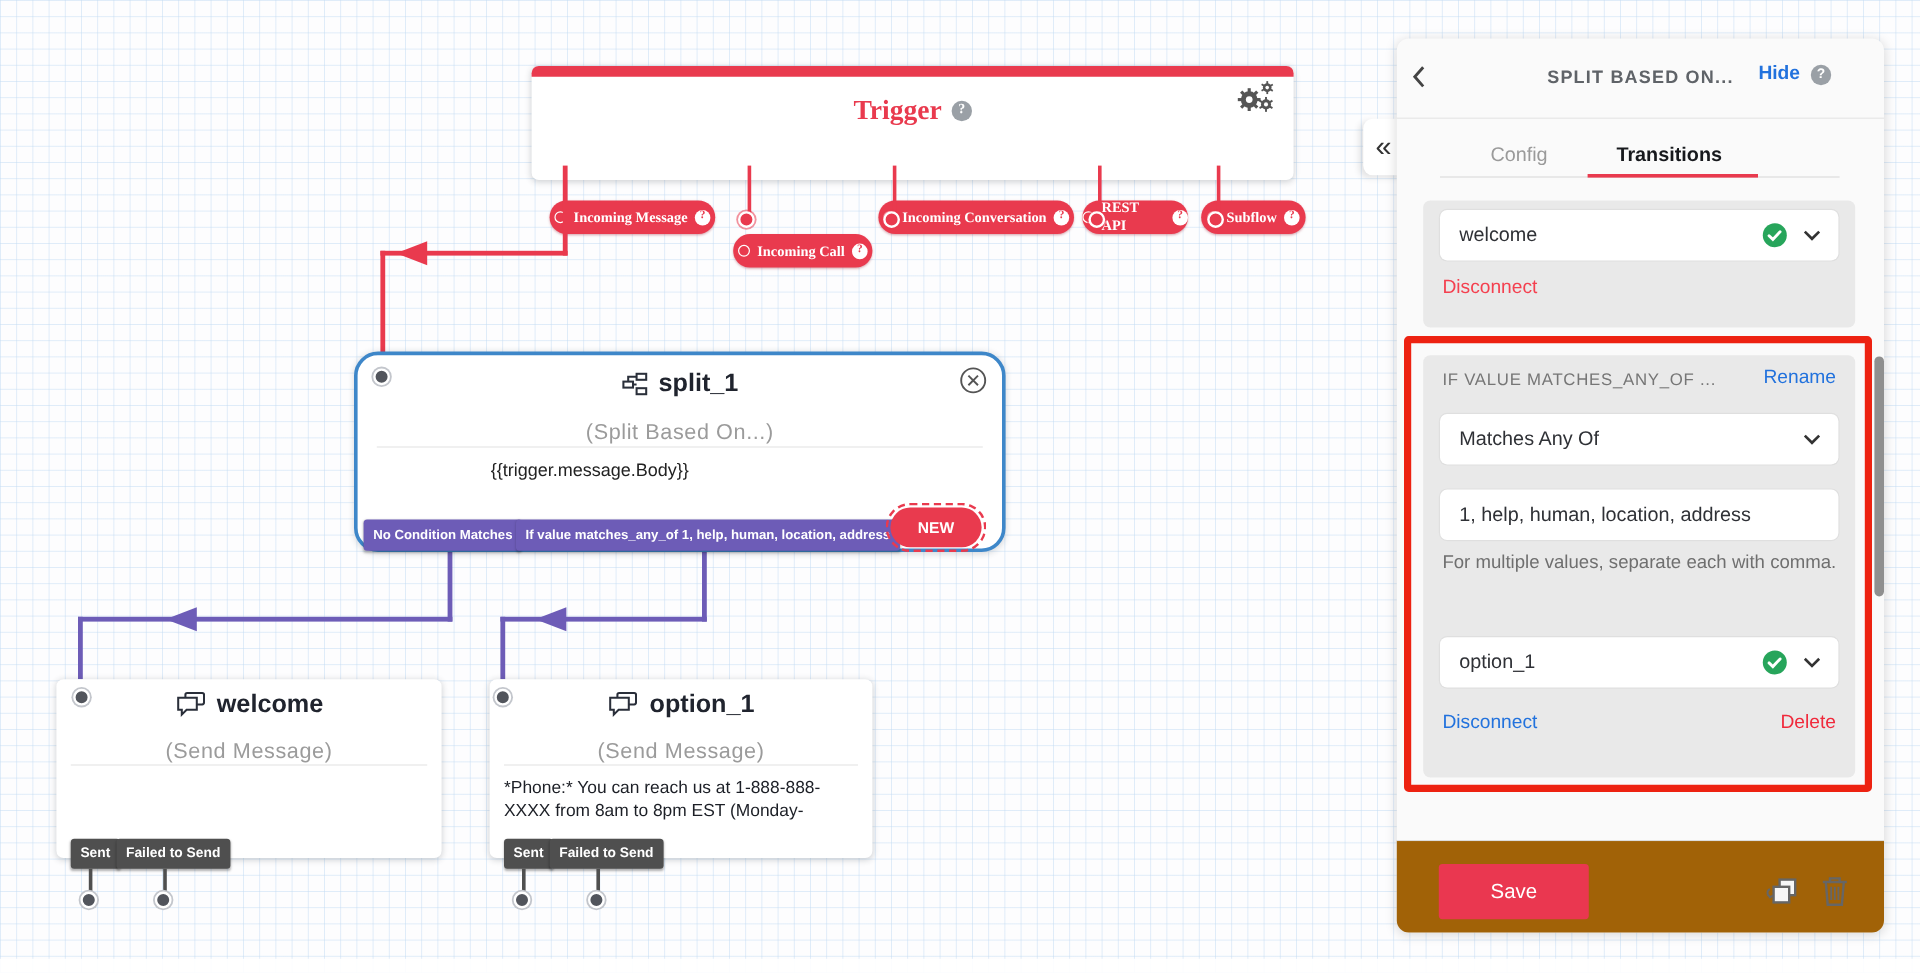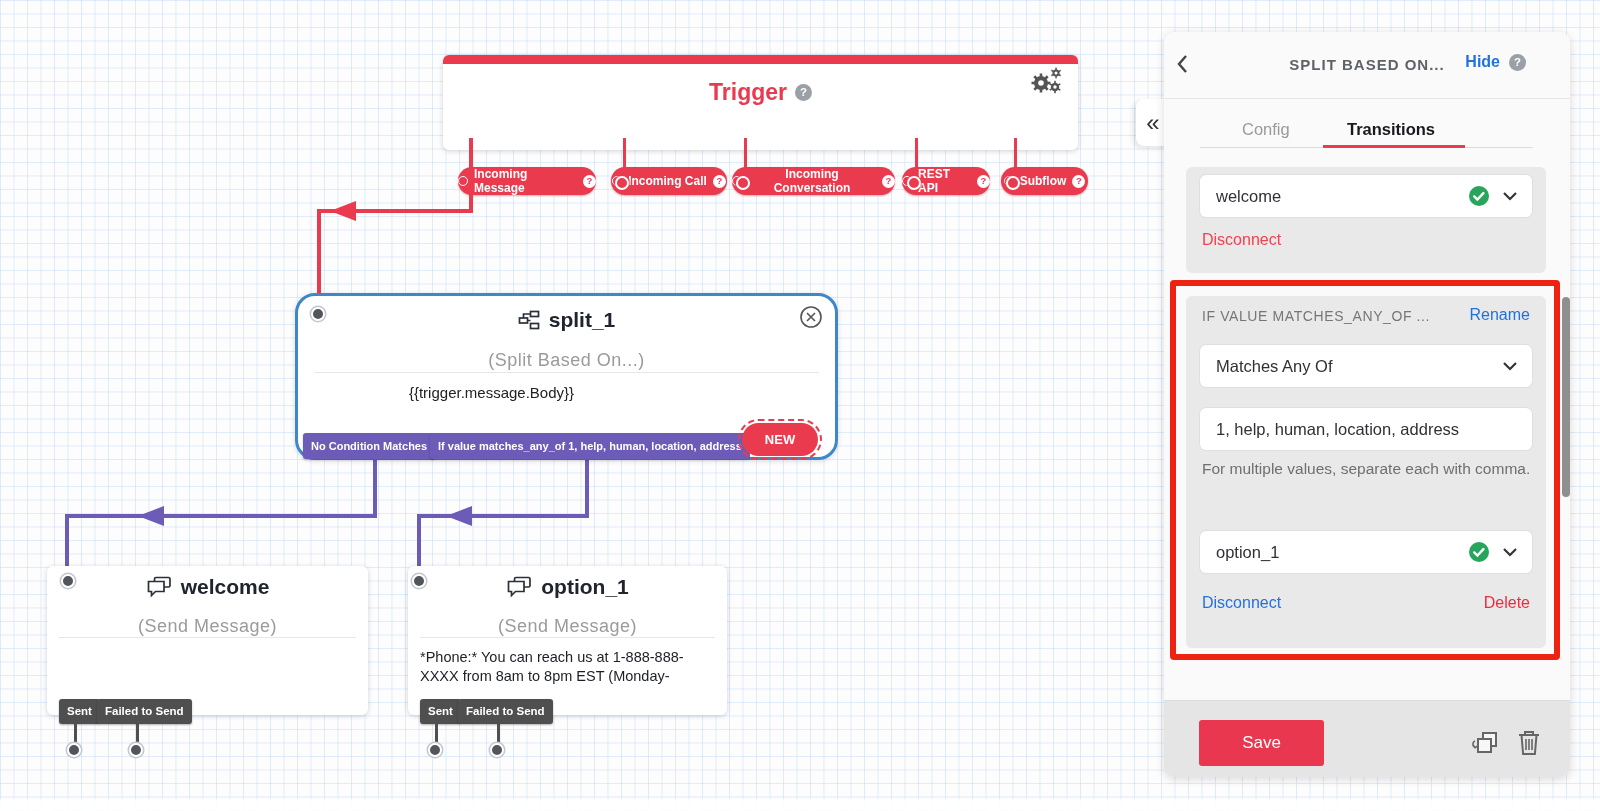--- a/index.html
+++ b/index.html
@@ -13,21 +13,21 @@
       linear-gradient(90deg, rgba(198,221,244,.55) 1px, transparent 1px);
     background-size:13.5px 13.5px;
   }
   .abs { position:absolute; }
 
   
   .card { position:absolute; background:#fff; border-radius:6px;
           box-shadow:0 1px 5px rgba(40,50,60,.22); }
 
   
-  #trigger-card { left:443px; top:55px; width:635px; height:95px; }
+  #trigger-card { left:443px; top:55px; width:635px; height:95px;font-family:Liberation Serif, serif; }
   #trigger-bar  { position:absolute; left:0; top:0; right:0; height:9px;
                   background:#e93a4e; border-radius:6px 6px 0 0; }
   #trigger-title-row { position:absolute; left:0; right:0; top:24px; display:flex;
                   justify-content:center; align-items:center; gap:8px; }
   #trigger-title { color:#e93a4e; font-size:23px; font-weight:700; }
   .qbadge { width:17px; height:17px; border-radius:50%; background:#9aa0a6; color:#fff;
             font-size:11.5px; font-weight:700; display:flex; align-items:center;
             justify-content:center; line-height:1; }
   #gear-cluster { position:absolute; right:14px; top:10px; width:36px; height:32px; }
 
@@ -121,21 +121,21 @@
   .plink { position:absolute; font-size:16px; cursor:pointer; }
   .link-coral { color:#f4404f; } .link-blue { color:#2272dd; } .link-red { color:#f02a3c; }
 
   #cond-label { position:absolute; left:38px; top:276px; color:#767676; font-size:14px;
                 letter-spacing:.6px; }
   #rename-link { position:absolute; right:40px; top:274px; }
   #helper-text { position:absolute; left:38px; top:424px; width:332px; color:#6f6f6f;
                  font-size:15.5px; line-height:26px; }
 
   #panel-footer { position:absolute; left:0; right:0; top:668px; bottom:0;
-                  background:#e5e5e5; border-top:1px solid #ddd; border-radius:0 0 10px 10px; }
+                  background:#a16207; border-top:1px solid #ddd; border-radius:0 0 10px 10px; }
   #save-btn { position:absolute; left:35px; top:19px; width:125px; height:46px; background:#ea3750;
               border:none; border-radius:3px; color:#fff; font-size:17px; font-weight:500;
               font-family:"Liberation Sans",sans-serif; cursor:pointer; }
   #copy-icon  { position:absolute; right:70px; top:28px; cursor:pointer; }
   #trash-icon { position:absolute; right:28px; top:27px; cursor:pointer; }
 
   #collapse-tab { position:absolute; left:1136px; top:99px; width:34px; height:47px; background:#fff;
                   border-radius:8px 0 0 8px; box-shadow:-3px 2px 5px rgba(0,0,0,.10);
                   display:flex; align-items:center; justify-content:center;
                   font-size:24px; color:#333; cursor:pointer; }
@@ -192,21 +192,21 @@
           </g>
         </g>
       </svg>
     </div>
 
     <div class="pill" style="left:15px; width:138px;">
       <span class="pill-circle"></span>
       <span>Incoming Message</span>
       <span class="qbadge-pill">?</span>
     </div>
-    <div class="pill" style="left:168px; width:116px;">
+    <div class="pill" style="left:168px; width:116px;margin-top:28px;">
       <span class="pill-circle"></span>
       <span>Incoming Call</span>
       <span class="qbadge-pill">?</span>
     </div>
     <div class="pill" style="left:289px; width:163px;text-align:center;">
       <span class="pill-circle"></span>
       <span>Incoming Conversation</span>
       <span class="qbadge-pill">?</span>
     </div>
     <div class="pill" style="left:459px; width:88px;">

